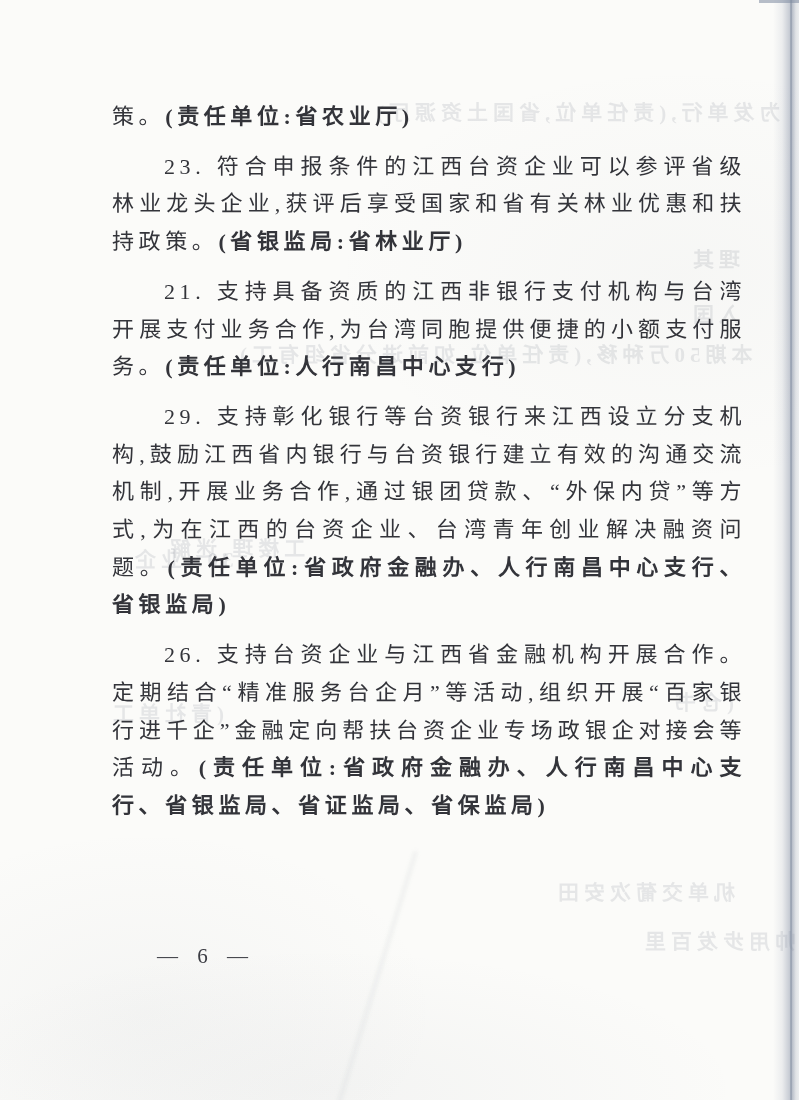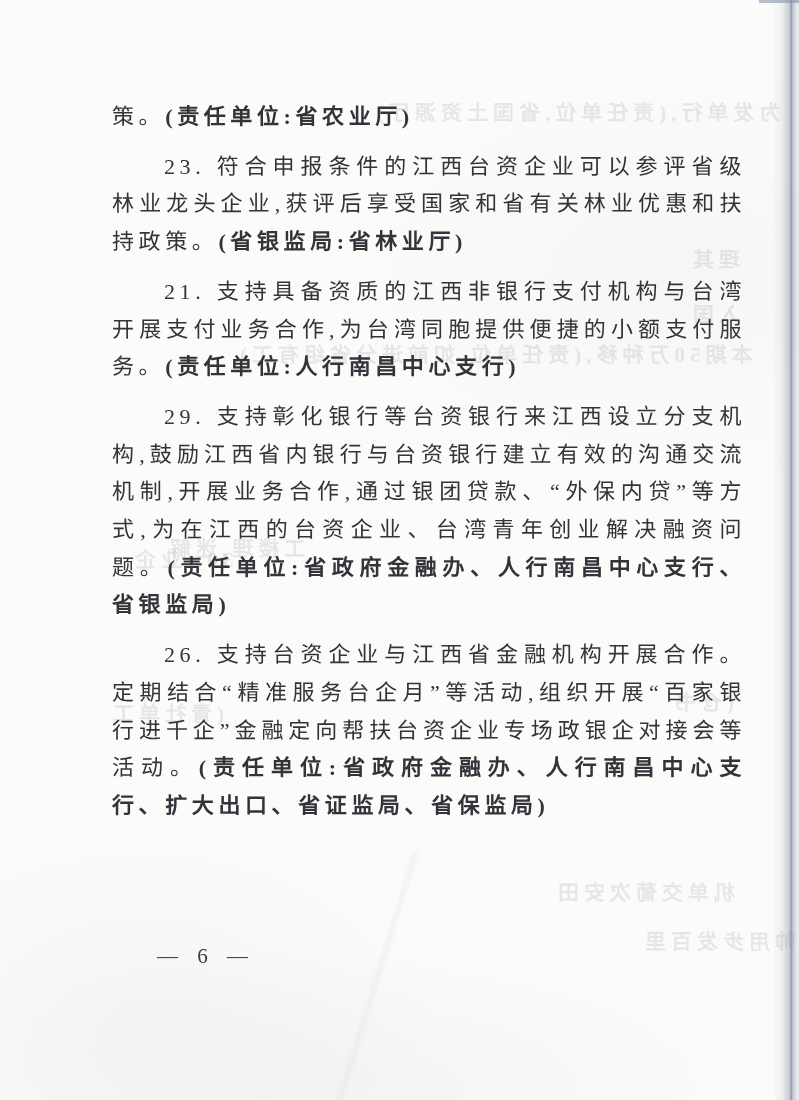--- a/index.html
+++ b/index.html
@@ -102,21 +102,21 @@
 
     <p class="para indent">
       <span class="t">21. 支持具备资质的江西非银行支付机构与台湾开展支付业务合作,为台湾同胞提供便捷的小额支付服务。</span><span class="b">(责任单位:人行南昌中心支行)</span>
     </p>
 
     <p class="para indent">
       <span class="t">29. 支持彰化银行等台资银行来江西设立分支机构,鼓励江西省内银行与台资银行建立有效的沟通交流机制,开展业务合作,通过银团贷款、“外保内贷”等方式,为在江西的台资企业、台湾青年创业解决融资问题。</span><span class="b">(责任单位:省政府金融办、人行南昌中心支行、省银监局)</span>
     </p>
 
     <p class="para indent">
-      <span class="t">26. 支持台资企业与江西省金融机构开展合作。定期结合“精准服务台企月”等活动,组织开展“百家银行进千企”金融定向帮扶台资企业专场政银企对接会等活动。</span><span class="b">(责任单位:省政府金融办、人行南昌中心支行、扩大出口、省证监局、省保监局)</span>
+      <span class="t">26. 支持台资企业与江西省金融机构开展合作。定期结合“精准服务台企月”等活动,组织开展“百家银行进千企”金融定向帮扶台资企业专场政银企对接会等活动。</span><span class="b">(责任单位:省政府金融办、人行南昌中心支行、省银监局、省证监局、省保监局)</span>
     </p>
 
 
 
   </div>
 
   <div class="pagenum">— 6 —</div>
 
   <div class="crease"></div>
   <div class="edge-right"></div>

